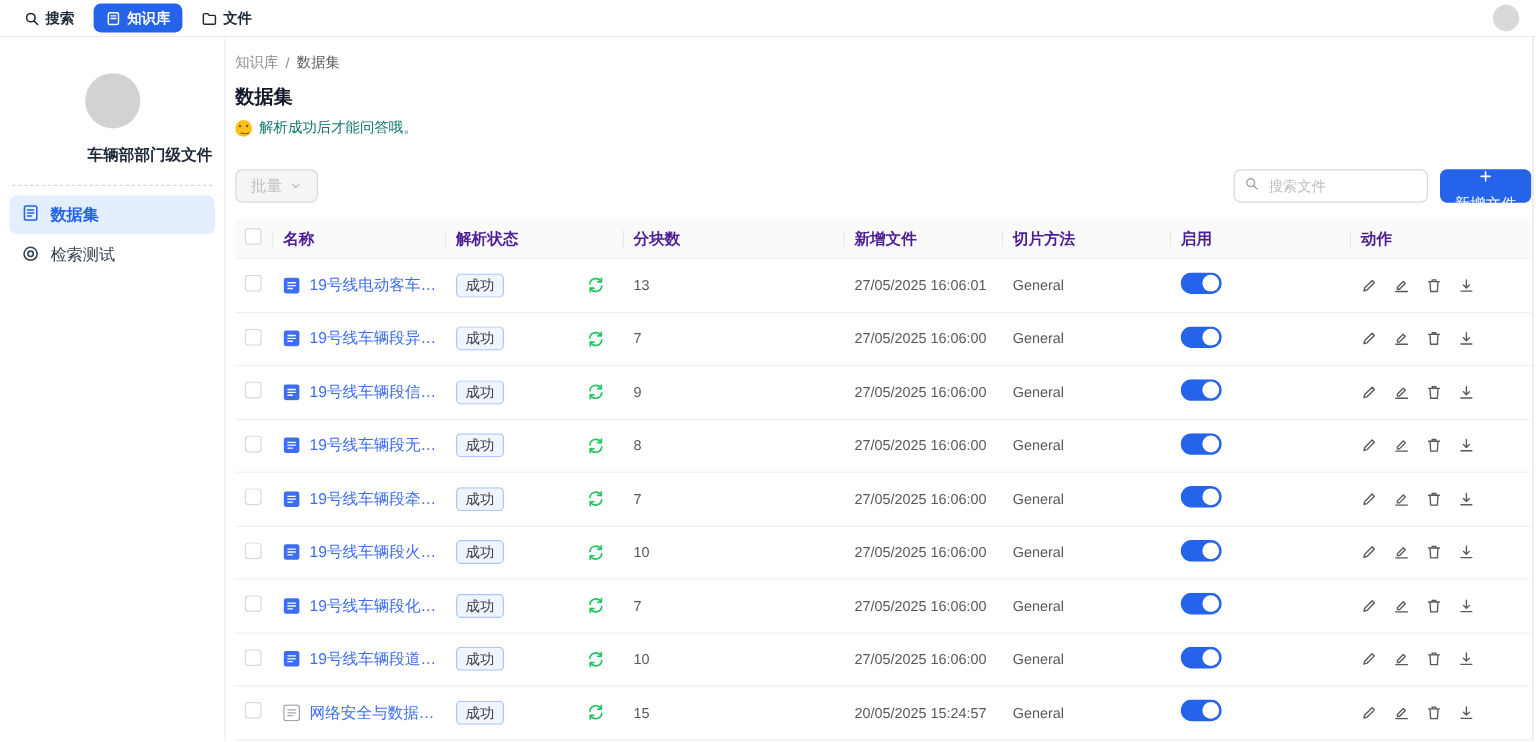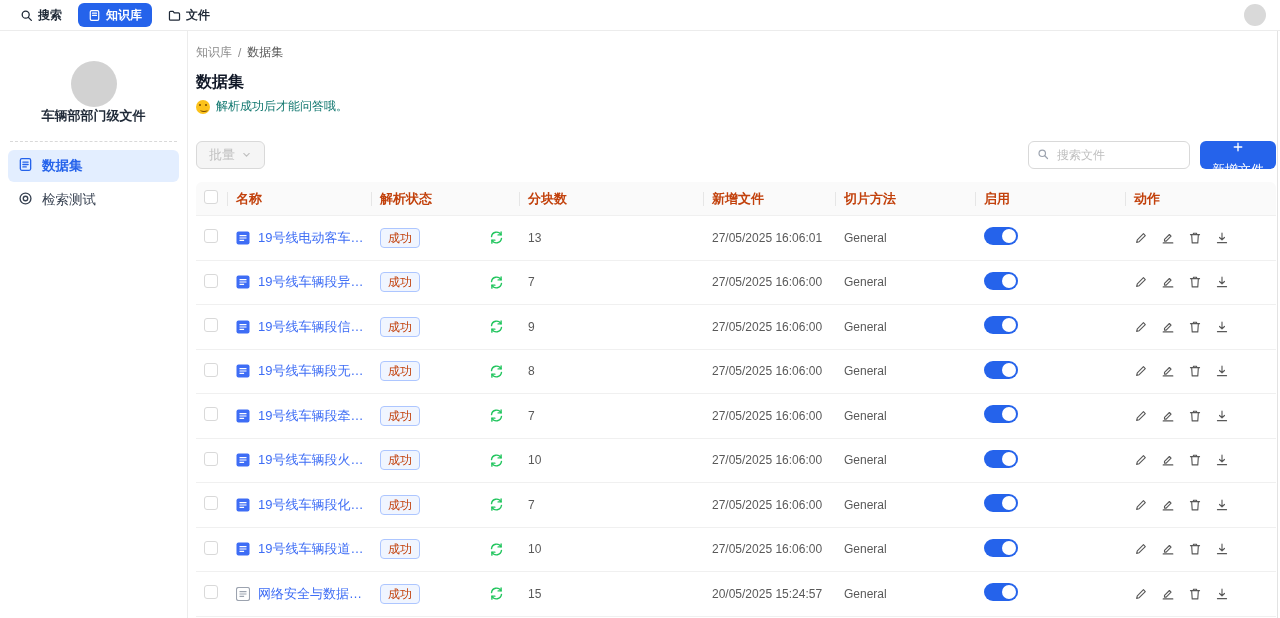--- a/index.html
+++ b/index.html
@@ -31,21 +31,21 @@
     position:absolute;right:14px;top:4px;width:22px;height:22px;border-radius:50%;
     background:#d9d9d9;cursor:pointer;
   }
   
   .layout{display:flex;height:587px;}
   .sidebar{
     width:188px;flex:0 0 188px;border-right:1px solid #ececec;padding-top:30px;background:#fff;
   }
   .kb-head{margin:0 10px;padding-bottom:16px;border-bottom:1px dashed #d9d9d9;}
   .kb-avatar{width:46px;height:46px;border-radius:50%;background:#d2d2d2;margin:0 auto;}
-  .kb-name{text-align:center;font-size:13px;font-weight:700;color:#1f2937;}
+  .kb-name{margin-top:13px;text-align:right;font-size:13px;font-weight:700;color:#1f2937;}
   .side-nav{margin-top:8px;}
   .side-item{
     display:flex;align-items:center;gap:9px;height:32px;margin:2px 8px;padding:0 10px;
     border-radius:6px;font-size:13.5px;color:#374151;cursor:pointer;
   }
   .side-item svg{flex:0 0 auto;}
   .side-item.active{background:#e3eeff;color:var(--accent);font-weight:600;}
   
   .main{flex:1;padding:13px 4px 0 8px;position:relative;}
   .breadcrumb{font-size:12px;color:#8c8c8c;display:flex;gap:6px;align-items:center;}
@@ -77,21 +77,21 @@
   .add-btn{
     height:28px;display:flex;align-items:center;gap:5px;padding:0 12px;
     background:var(--accent);color:#fff;border:none;border-radius:6px;
     font-size:13px;cursor:pointer;font-family:inherit;flex-direction:column;
   }
   
   .table{margin-top:13px;}
   .thead{
     display:grid;grid-template-columns:var(--cols);align-items:center;height:34px;
     background:#fafafa;border-radius:6px 6px 0 0;border-bottom:1px solid #f0f0f0;
-    font-size:13px;font-weight:600;color:#c2410c;
+    font-size:13px;font-weight:600;color:#4c1d95;
   }
   .thead .cell{position:relative;}
   .thead .cell:not(:last-child)::after{
     content:"";position:absolute;right:0;top:50%;transform:translateY(-50%);
     width:1px;height:14px;background:#e6e6e6;
   }
   .cell{padding:0 8px;overflow:hidden;white-space:nowrap;}
   .trow{
     display:grid;grid-template-columns:var(--cols);align-items:center;height:44.5px;
     border-bottom:1px solid #f0f0f0;font-size:12px;color:#595959;
@@ -105,21 +105,21 @@
   .file-icon rect{fill:#3e6df5;}
   .file-icon path{stroke:#fff;stroke-width:1.1;}
   .file-icon.gray rect{fill:#fff;stroke:#9ca3af;stroke-width:1.1;}
   .file-icon.gray path{stroke:#9ca3af;}
   .file-link{
     color:var(--link);font-size:13px;text-decoration:none;cursor:pointer;
     overflow:hidden;text-overflow:ellipsis;white-space:nowrap;
   }
   .c-status{display:flex;align-items:center;}
   .badge{
-    font-size:12px;color:#c2410c;background:#f0f5ff;border:1px solid #adc6ff;
+    font-size:12px;color:#404040;background:#f0f5ff;border:1px solid #adc6ff;
     border-radius:4px;padding:1px 7px;line-height:16px;
   }
   .refresh{margin-left:auto;margin-right:8px;display:inline-flex;cursor:pointer;}
   .toggle{
     width:34px;height:18px;border-radius:9px;background:var(--accent);
     position:relative;display:inline-block;cursor:pointer;
   }
   .toggle .knob{
     position:absolute;top:2px;right:2px;width:14px;height:14px;border-radius:50%;background:#fff;
   }

